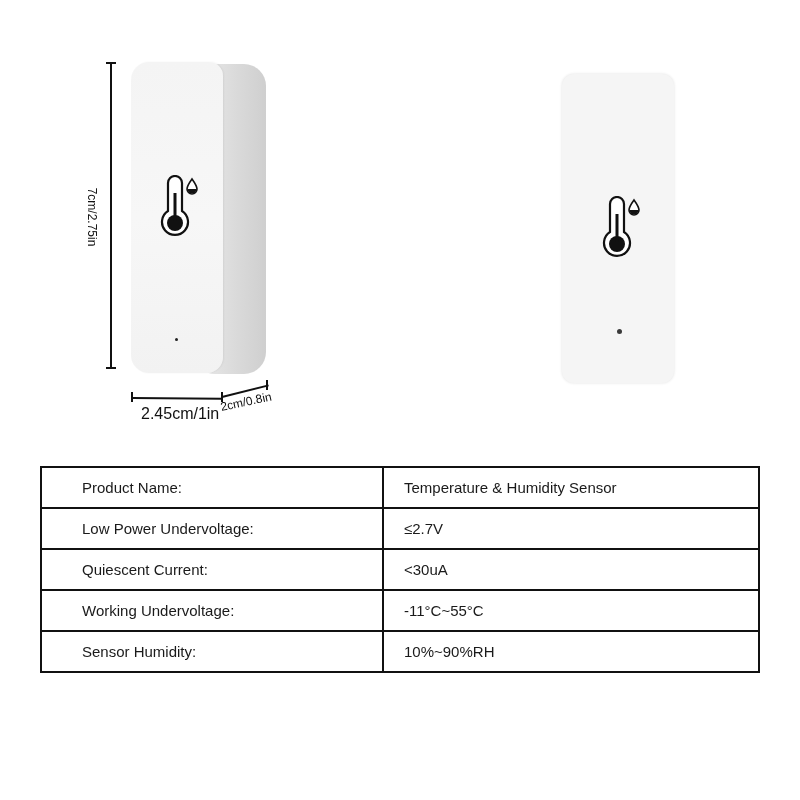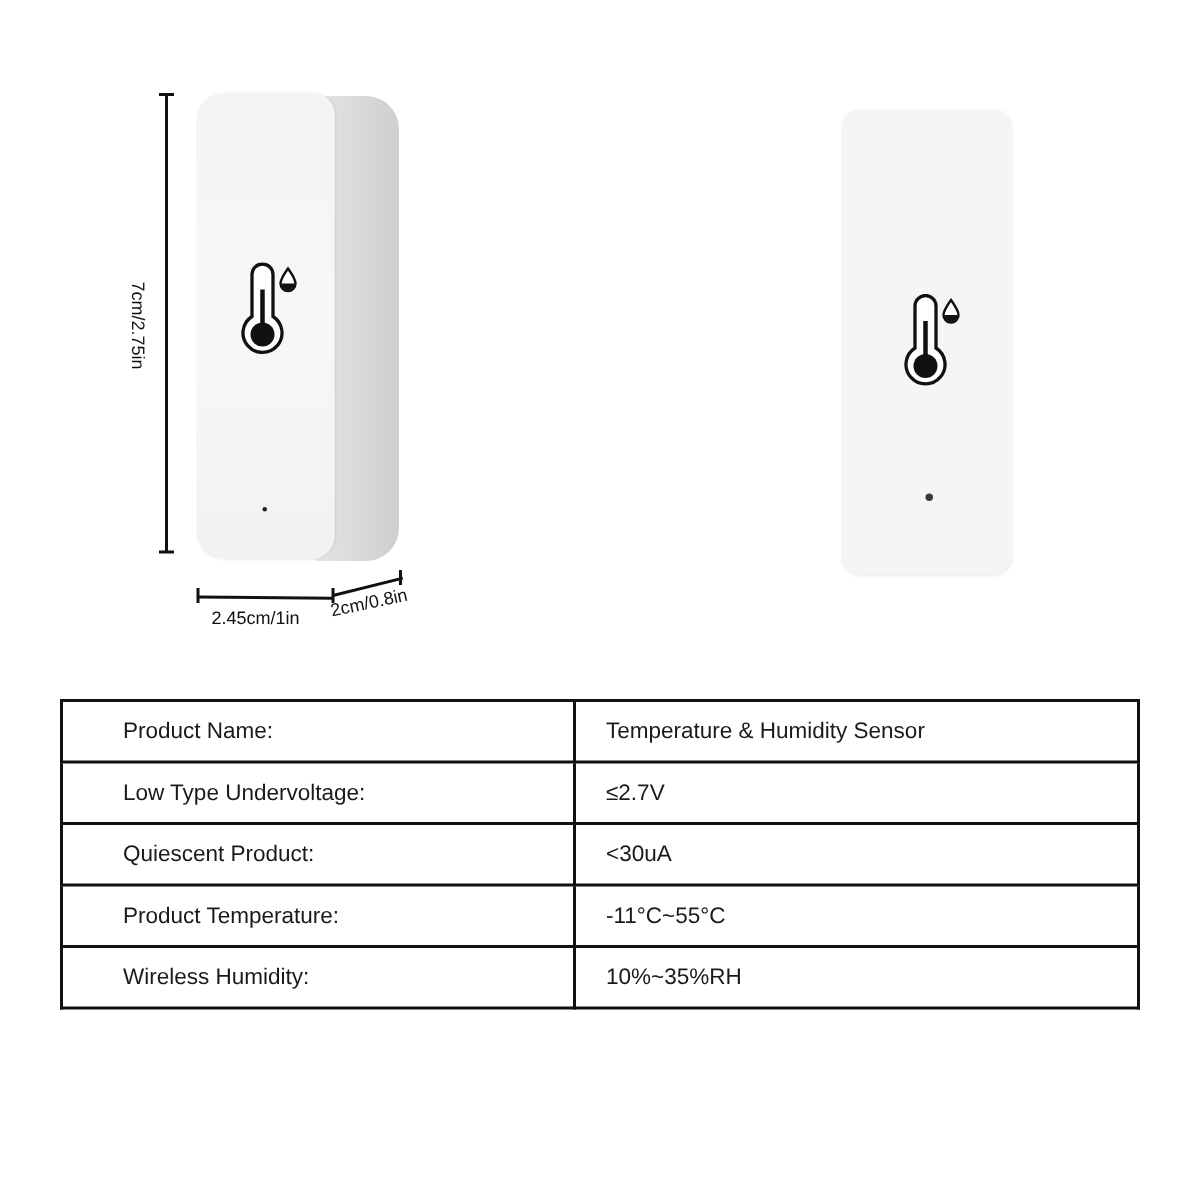--- a/index.html
+++ b/index.html
@@ -34,21 +34,21 @@
     .vline { left: 110px; top: 63px; width: 2px; height: 305px; background: #111; }
     .vcap { width: 10px; height: 2px; background: #111; left: 106px; }
     .hline1 { left: 132px; top: 397px; width: 90px; height: 2px; background: #111; transform: rotate(0.5deg); transform-origin: left center; }
     .hcap { width: 2px; height: 10px; background: #111; }
     .hline2 { left: 222px; top: 396px; width: 48px; height: 2px; background: #111; transform: rotate(-14deg); transform-origin: left center; }
 
     .vlabel {
       left: 92px; top: 217px; font-size: 12px; white-space: nowrap;
       transform: translate(-50%, -50%) rotate(90deg); color: #111;
     }
-    .hlabel1 { left: 141px; top: 405px; font-size: 12px; color: #111; white-space: nowrap; }
+    .hlabel1 { left: 141px; top: 405px; font-size: 16px; color: #111; white-space: nowrap; }
     .hlabel2 { left: 222px; top: 400px; font-size: 12px; color: #111; white-space: nowrap; transform: rotate(-12deg); transform-origin: left bottom; }
 
     
     .spec-table {
       left: 40px; top: 466px; width: 720px; border-collapse: collapse;
       font-size: 15px; color: #1a1a1a;
     }
     .spec-table td {
       border: 2px solid #111; height: 39px; padding: 0; vertical-align: middle;
     }
@@ -96,29 +96,29 @@
   <div class="abs led-big" style="left:55px;top:255px"></div>
 </div>
 
 <table class="abs spec-table">
   <tbody>
     <tr>
       <td class="key">Product Name:</td>
       <td class="val">Temperature &amp; Humidity Sensor</td>
     </tr>
     <tr>
-      <td class="key">Low Type Undervoltage:</td>
+      <td class="key">Low Power Undervoltage:</td>
       <td class="val">≤2.7V</td>
     </tr>
     <tr>
-      <td class="key">Quiescent Product:</td>
+      <td class="key">Quiescent Current:</td>
       <td class="val">&lt;30uA</td>
     </tr>
     <tr>
-      <td class="key">Product Temperature:</td>
+      <td class="key">Working Undervoltage:</td>
       <td class="val">-11°C~55°C</td>
     </tr>
     <tr>
-      <td class="key">Wireless Humidity:</td>
-      <td class="val">10%~35%RH</td>
+      <td class="key">Sensor Humidity:</td>
+      <td class="val">10%~90%RH</td>
     </tr>
   </tbody>
 </table>
 
 </body></html>

